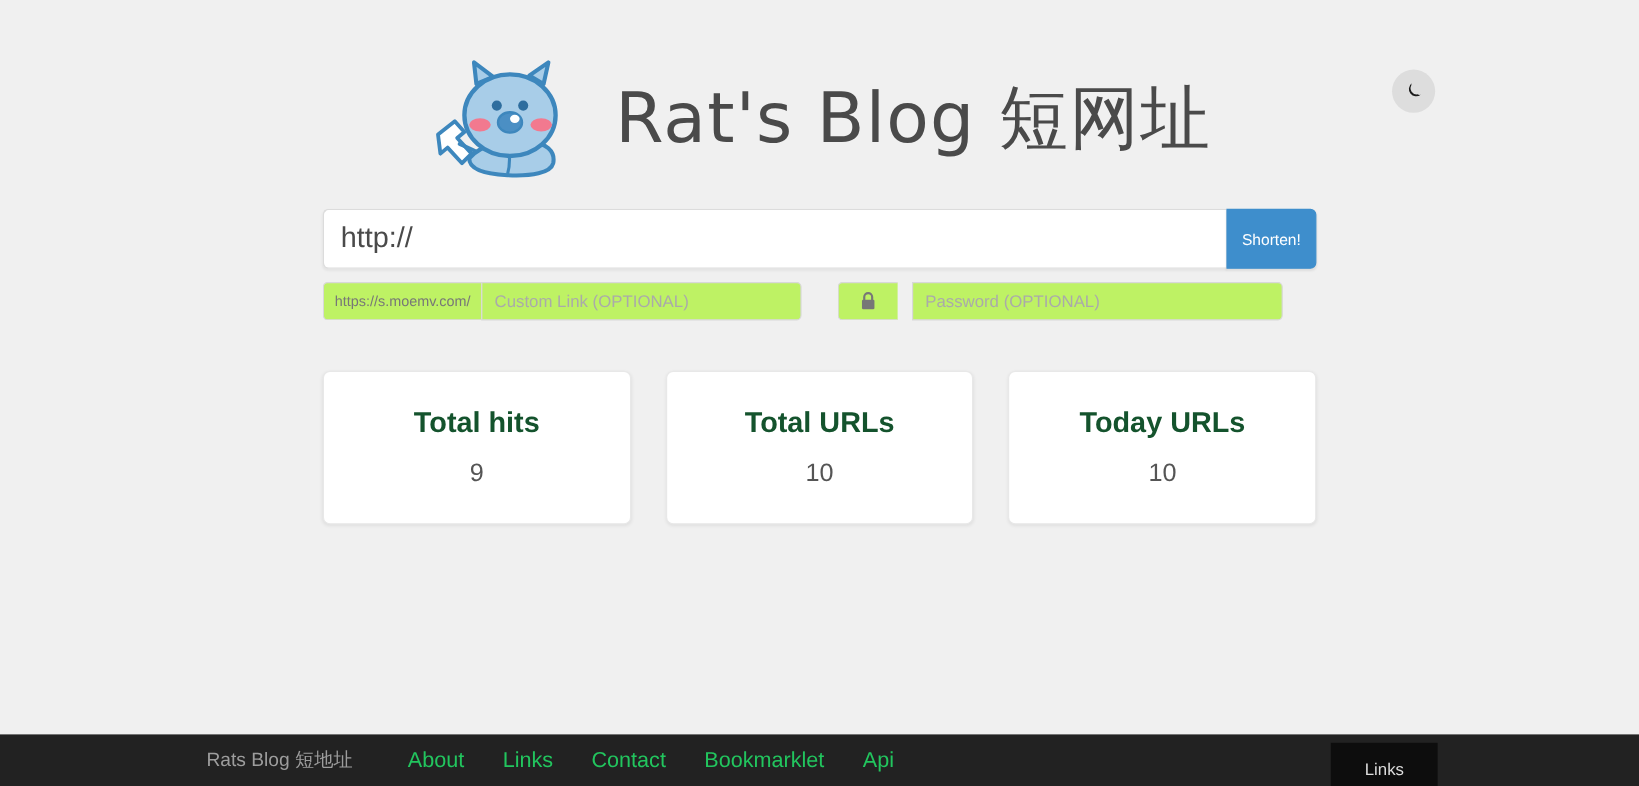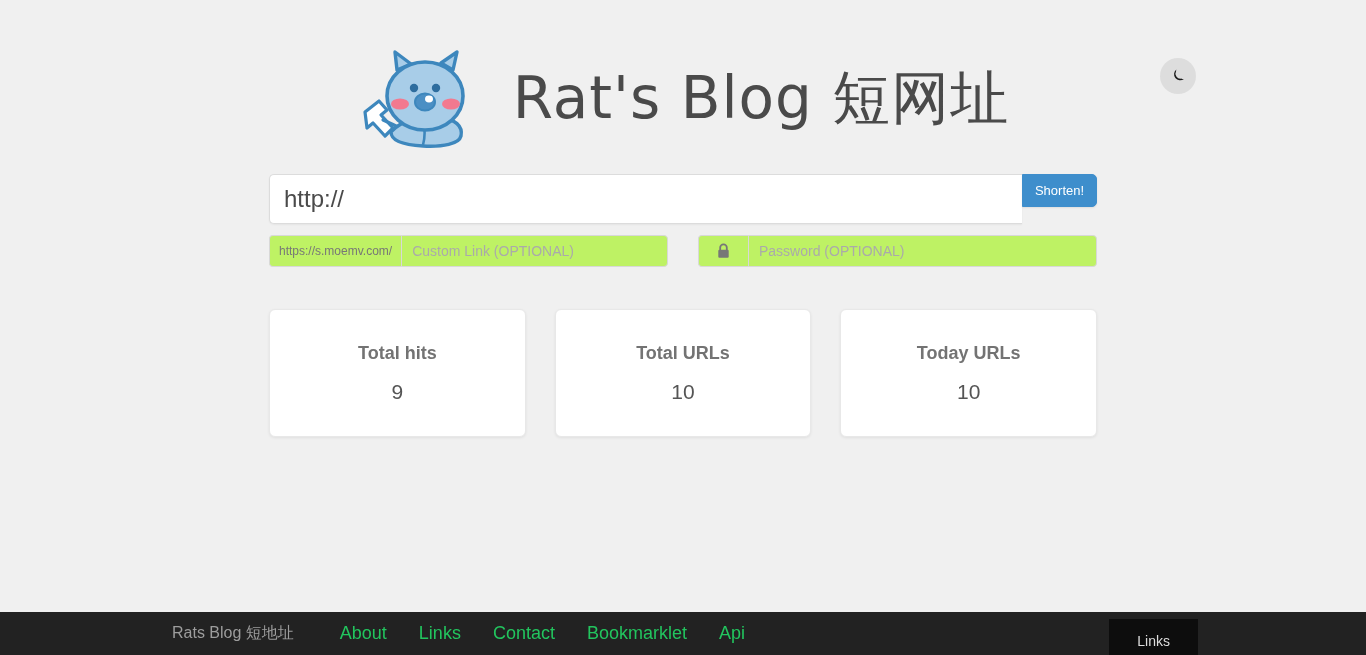--- a/index.html
+++ b/index.html
@@ -81,21 +81,21 @@
     font-size: 24px;
     font-family: "Liberation Sans", sans-serif;
     color: #4a4a4a;
     padding: 0 14px;
     outline: none;
     box-shadow: 0 1px 2px rgba(0,0,0,0.05);
   }
   .shorten-btn {
     flex: none;
     width: 75px;
-    height: 33px;
+    height: 50px;
     background: #3e8ecc;
     color: #ffffff;
     border: 1px solid #3e8ecc;
     border-radius: 0 5px 5px 0;
     font-size: 13px;
     font-family: "Liberation Sans", sans-serif;
     cursor: pointer;
     padding: 0;
     box-shadow: 0 1px 2px rgba(0,0,0,0.08);
   }
@@ -105,21 +105,21 @@
     width: 828px;
     margin-top: 11px;
     gap: 30px;
   }
   .input-group {
     display: flex;
     height: 32px;
     flex: none;
   }
   .ig-custom { width: 399px; }
-  .ig-pass   { width: 399px; }
+  .ig-pass   { width: 371px; gap: 12px; }
 
   .addon {
     display: flex;
     align-items: center;
     justify-content: center;
     background: #bef264;
     border: 1px solid #d8d8d8;
     border-right: none;
     border-radius: 4px 0 0 4px;
     font-size: 12px;
@@ -156,23 +156,23 @@
     border: 1px solid #e8e8e8;
     border-radius: 6px;
     box-shadow: 0 1px 3px rgba(0,0,0,0.07);
     display: flex;
     flex-direction: column;
     align-items: center;
     justify-content: center;
     gap: 16px;
   }
   .stat-title {
-    font-size: 18px;
+    font-size: 24px;
     font-weight: bold;
-    color: #737373;
+    color: #14532d;
   }
   .stat-value {
     font-size: 21px;
     font-weight: 400;
     color: #555555;
   }
 
   
   .footer {
     position: absolute;

